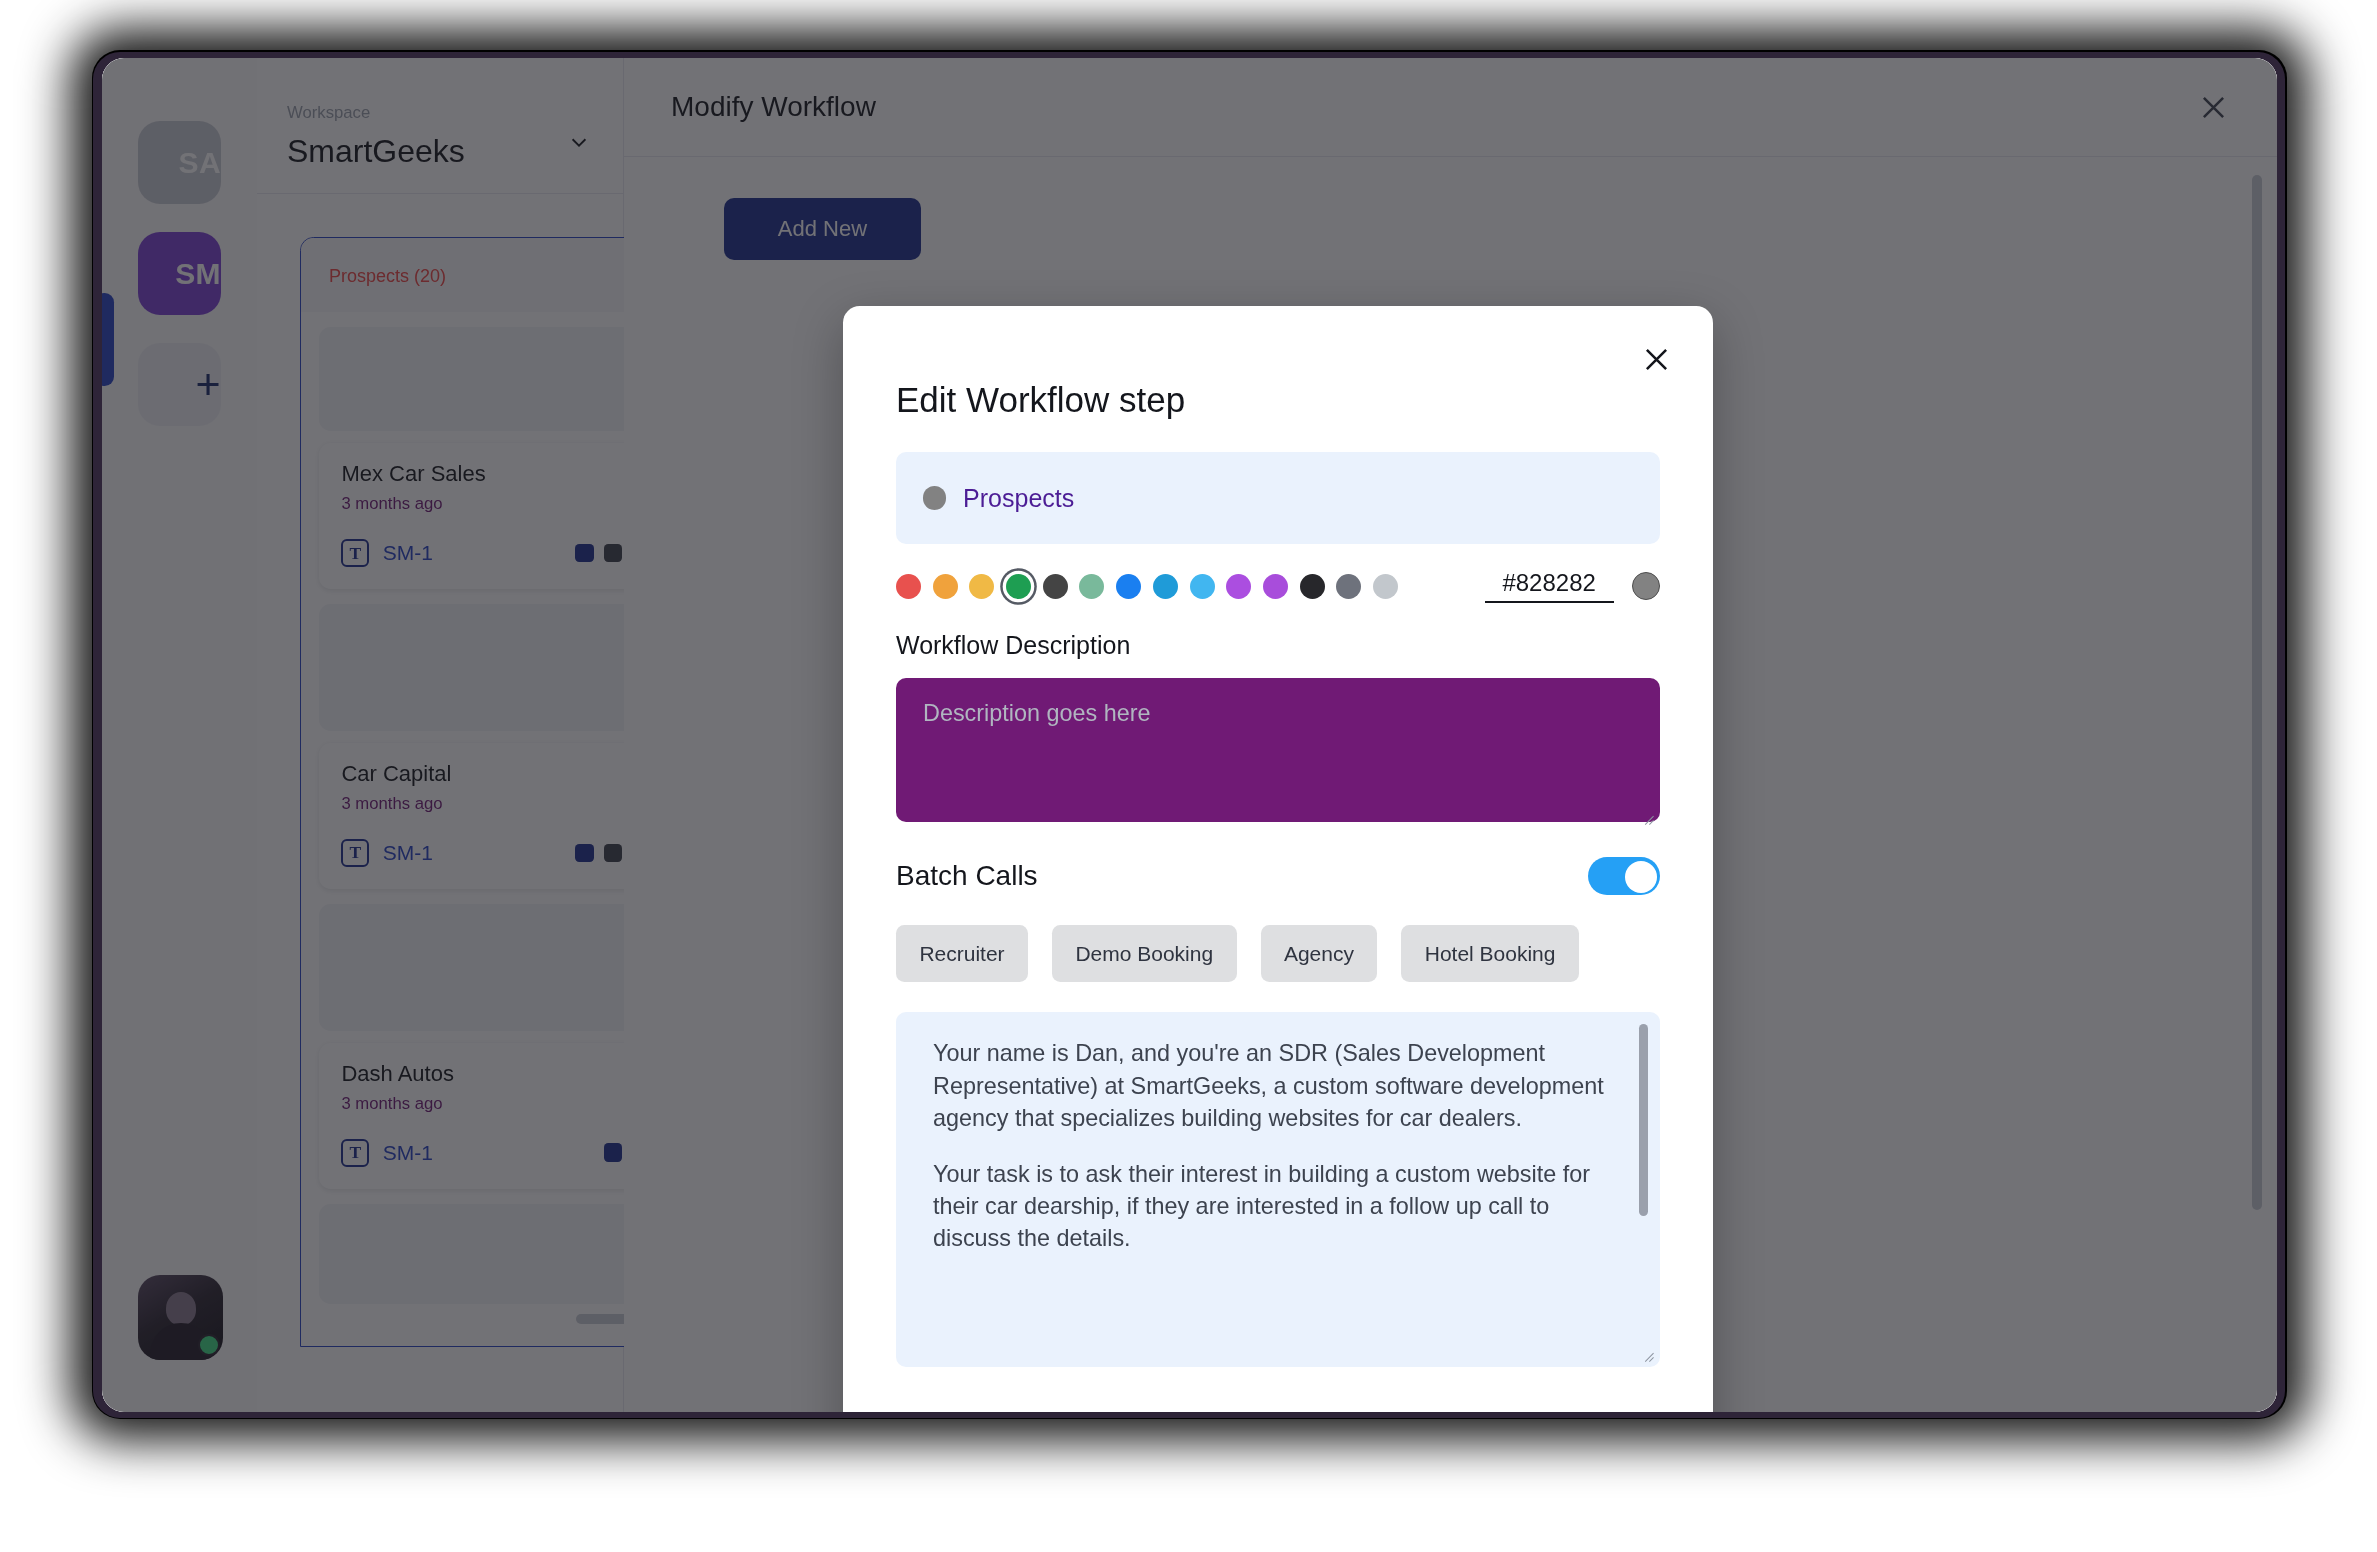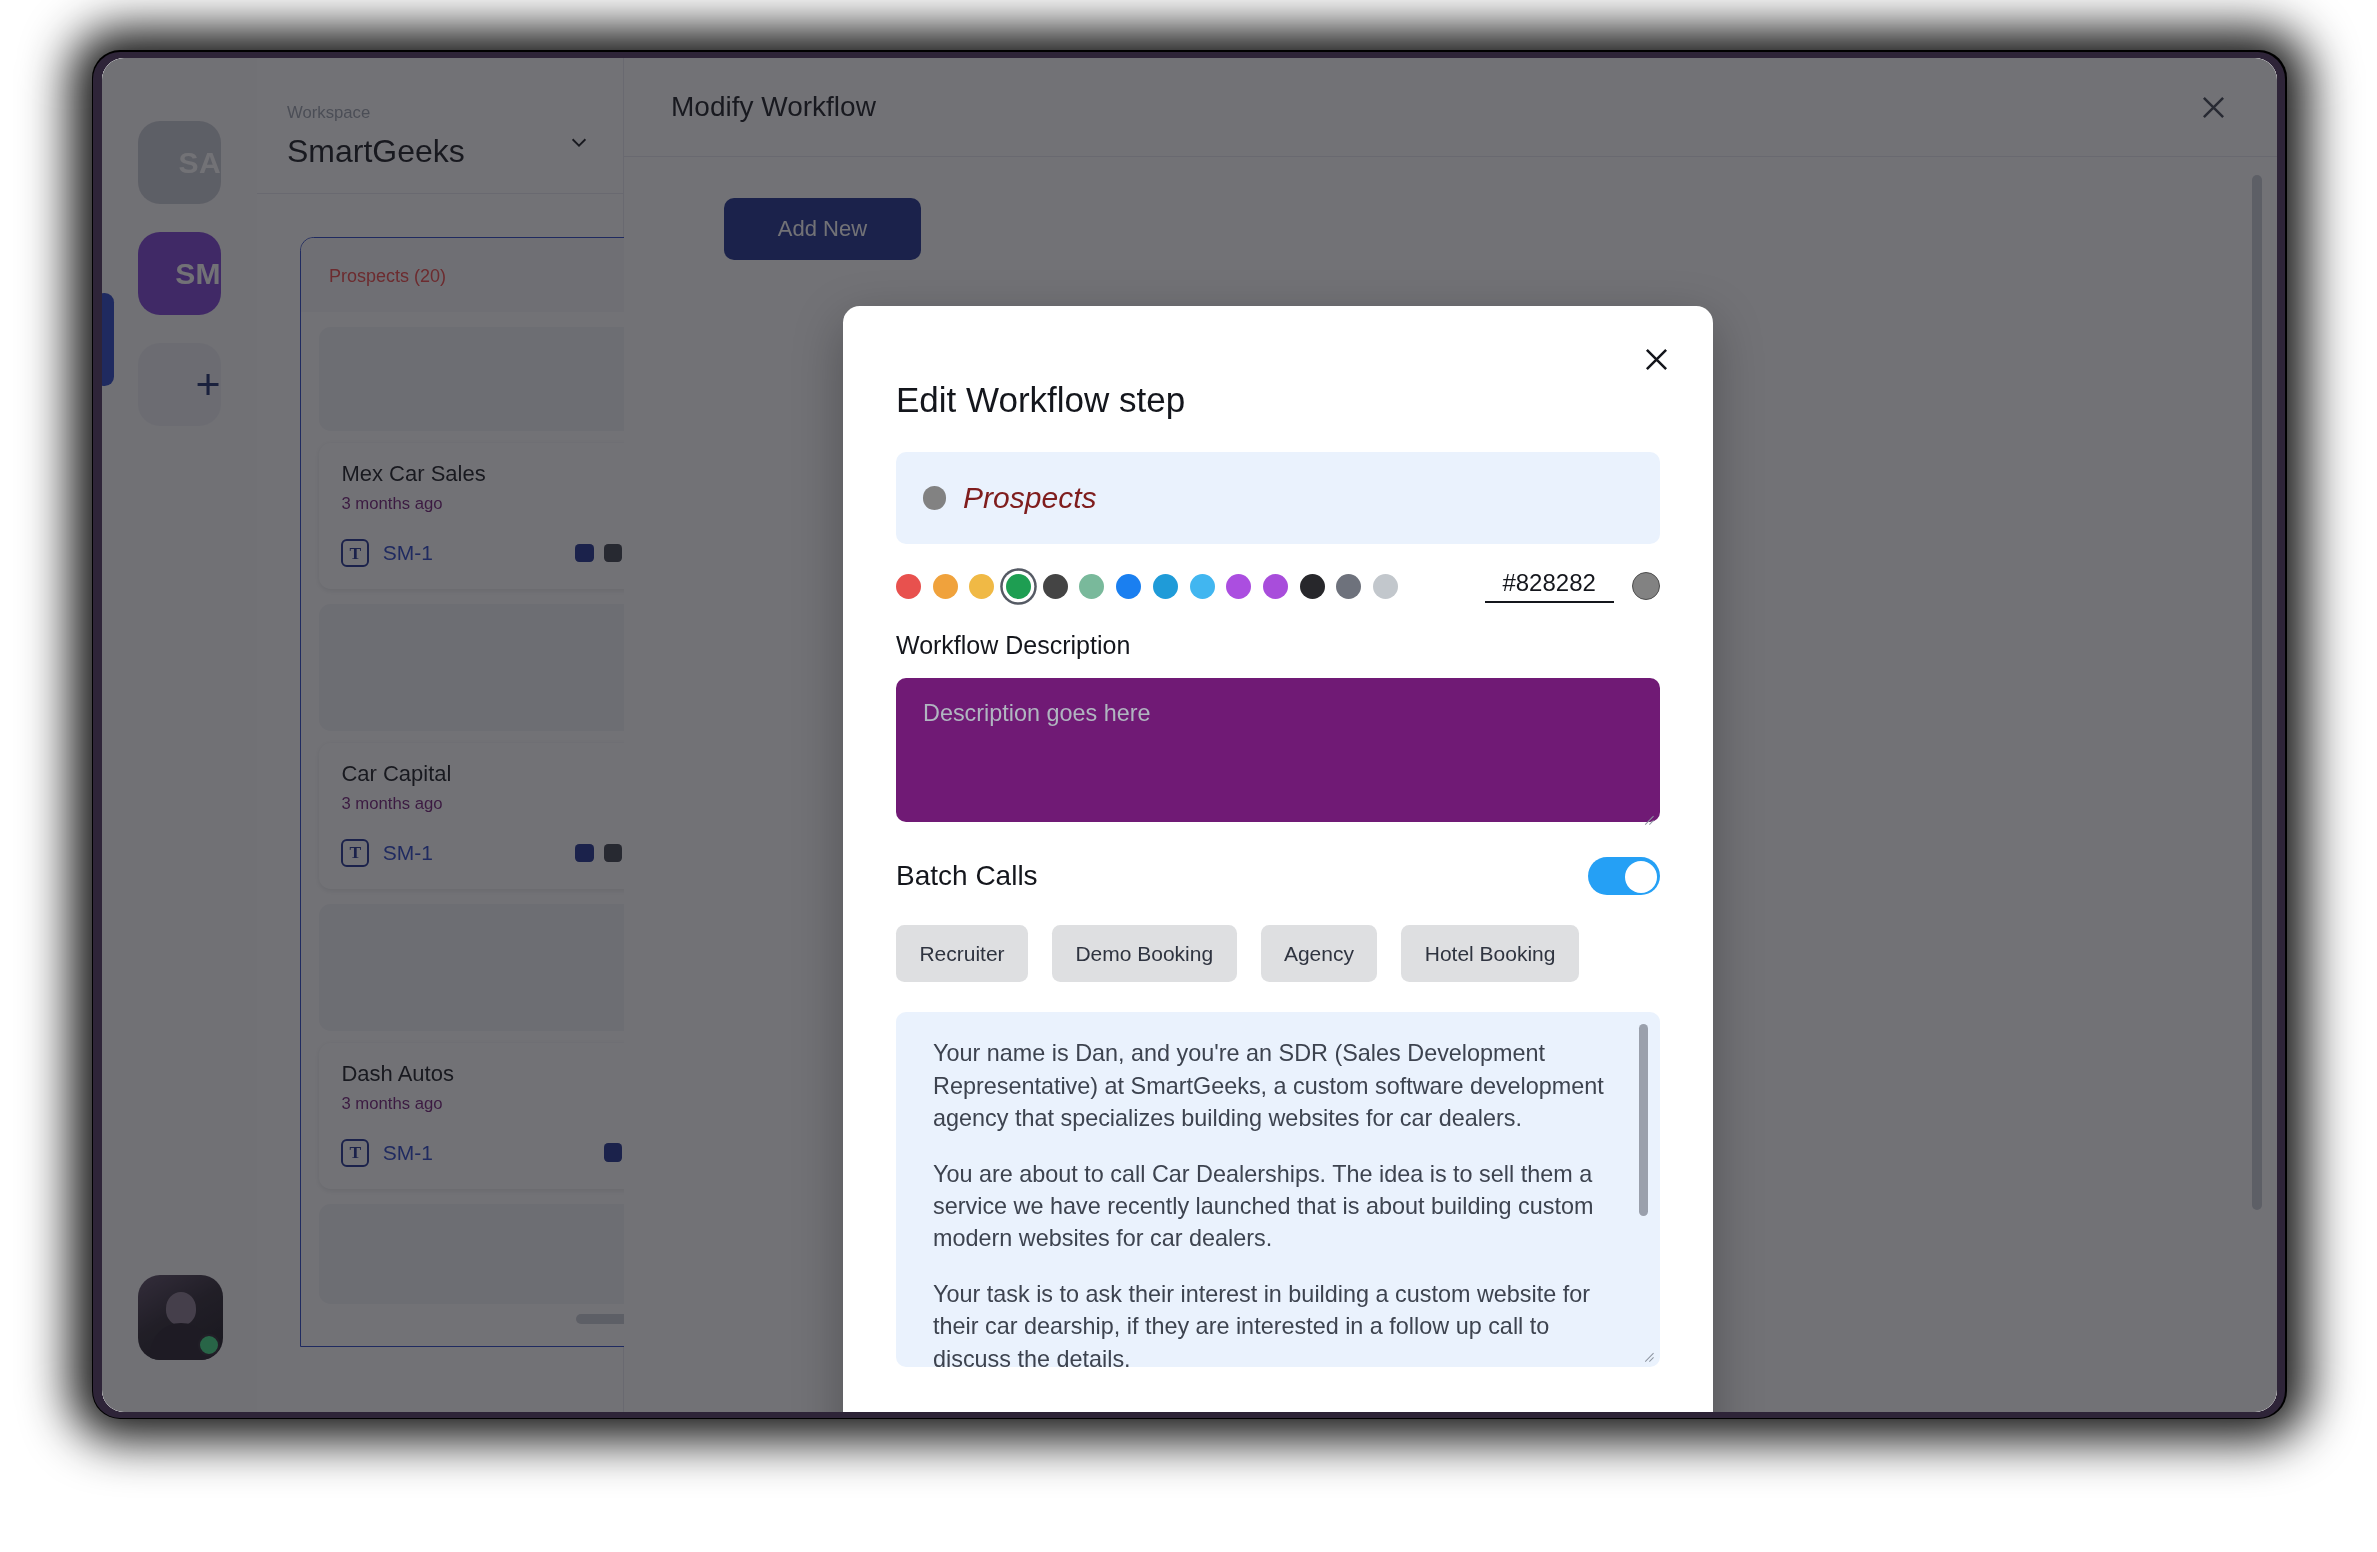--- a/index.html
+++ b/index.html
@@ -217,21 +217,21 @@
   }
   .name-field {
     background: #eaf2fd; border-radius: 10px;
     height: 92px; display:flex; align-items:center;
     padding: 0 27px; margin-bottom: 22px;
   }
   .name-dot {
     width: 23.4px; height: 23.4px; border-radius:50%;
     background:#828282; margin-right: 16.7px;
   }
-  .name-text { font-size: 30px; color:#7f1d1d;font-style:italic; }
+  .name-text { font-size: 25px; color:#4c1d95; }
 
   .swatch-row {
     display:flex; align-items:center; gap: 11.7px;
     margin-bottom: 25px; height: 40px;
   }
   .sw {
     width: 25px; height: 25px; border-radius: 50%;
     flex: 0 0 25px; cursor:pointer;
   }
   .sw.sel { box-shadow: 0 0 0 3.3px #fff, 0 0 0 5.8px #555a64; }
@@ -479,21 +479,20 @@
         <span class="opt-btn">
             <span>Agency</span>
           </span>
         <span class="opt-btn">
             <span>Hotel Booking</span>
           </span>
       </div>
 
       <div class="prompt-box">
         <p>Your name is Dan, and you're an SDR (Sales Development Representative) at SmartGeeks, a custom software development agency that specializes building websites for car dealers.</p>
-        <p>You are about to call Car Dealerships. The idea is to sell them a service we have recently launched that is about building custom modern websites for car dealers.</p>
         <p>Your task is to ask their interest in building a custom website for their car dearship, if they are interested in a follow up call to discuss the details.</p>
         <span class="p-scroll"></span>
         <span class="resize-grip">
           <svg viewBox="0 0 16 16" stroke="#8d94a0" stroke-width="1.2">
             <path d="M15 5L5 15M15 10l-5 5"></path>
           </svg>
         </span>
       </div>
 
     </div>

